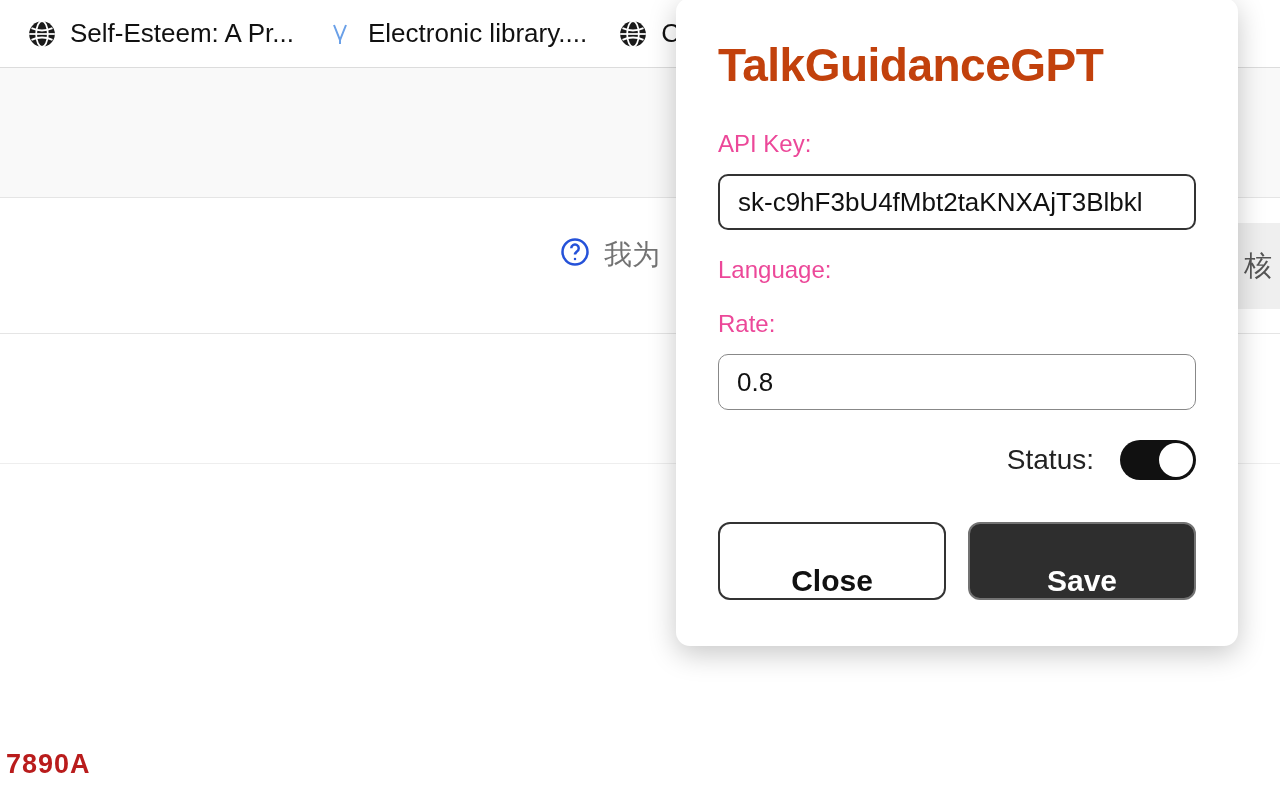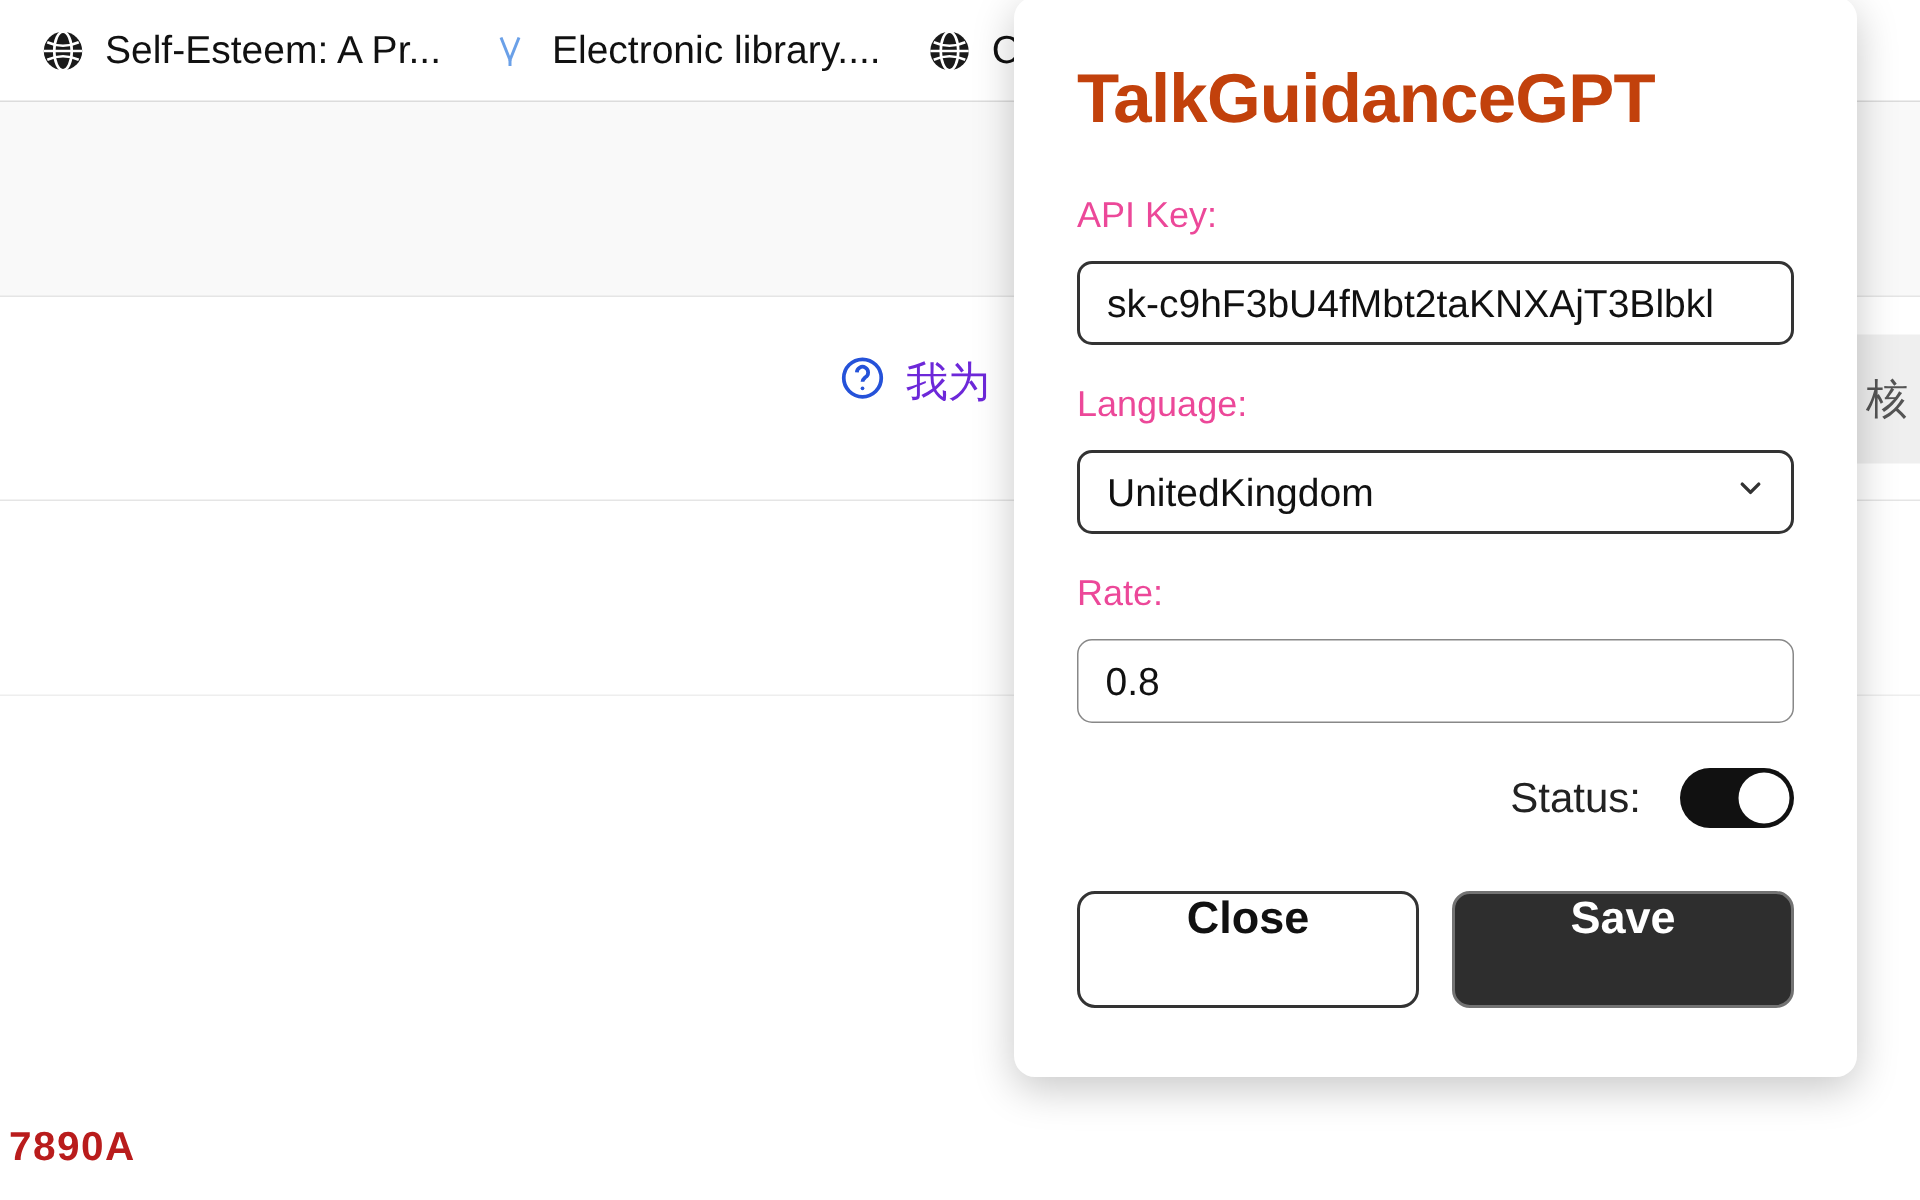--- a/index.html
+++ b/index.html
@@ -12,21 +12,21 @@
     .tab .tab-title { white-space: nowrap; overflow: hidden; text-overflow: ellipsis; }
 
     .v-icon { width: 24px; height: 24px; }
     .globe-icon { width: 28px; height: 28px; }
 
     
     .band1 { height: 130px; background: #f9f9f9; border-bottom: 1px solid #e5e5e5; }
     .band2 { height: 136px; background: #fff; border-bottom: 1px solid #e5e5e5; position: relative; }
     .band3 { height: 130px; background: #fff; border-bottom: 1px solid #eee; }
 
-    .help-link { position: absolute; left: 560px; top: 38px; display: flex; align-items: center; gap: 14px; color: #6d28d9; font-size: 28px; cursor: pointer; }
+    .help-link { position: absolute; left: 560px; top: 38px; display: flex; align-items: center; gap: 14px; color: #737373; font-size: 28px; cursor: pointer; }
     .help-link svg { width: 30px; height: 30px; }
 
     .right-pill { position: absolute; right: 0; top: 25px; height: 86px; width: 60px; background: #efefef; border-radius: 6px 0 0 6px; display: flex; align-items: center; justify-content: flex-end; padding-right: 8px; font-size: 28px; color: #555; overflow: hidden; }
 
     .footer-code { position: absolute; left: 6px; bottom: 20px; font-size: 27px; color: #b91c1c; letter-spacing: 1px; font-weight: bold; }
 
     
     .popup { position: absolute; left: 676px; top: -2px; width: 562px; background: #fff; border-radius: 14px; box-shadow: 0 8px 28px rgba(0,0,0,0.22); padding: 40px 42px 46px; }
     .popup h1 { font-size: 46px; font-weight: 800; color: #c2410c; letter-spacing: -0.5px; }
     .field-group { margin-top: 38px; }
@@ -39,21 +39,21 @@
     .chevron { position: absolute; right: 18px; top: 50%; transform: translateY(-50%); pointer-events: none; }
     .chevron svg { width: 22px; height: 22px; }
 
     .status-row { display: flex; align-items: center; justify-content: flex-end; gap: 26px; margin-top: 30px; }
     .status-label { font-size: 28px; color: #222; }
 
     .toggle { width: 76px; height: 40px; background: #111; border-radius: 40px; position: relative; cursor: pointer; }
     .toggle .knob { position: absolute; right: 3px; top: 3px; width: 34px; height: 34px; background: #fff; border-radius: 50%; }
 
     .btn-row { display: flex; gap: 22px; margin-top: 42px; }
-    .btn { flex: 1; height: 78px; border-radius: 12px; font-size: 30px; font-weight: 700; cursor: pointer; display: flex; align-items: flex-start; justify-content: center; }
+    .btn { flex: 1; height: 78px; border-radius: 12px; font-size: 30px; font-weight: 700; cursor: pointer; display: flex; align-items: flex-end; justify-content: center; }
     .btn-outline { background: #fff; border: 2px solid #333; color: #111; }
     .btn-solid { background: #2e2e2e; border: 2px solid #737373; color: #fff; }
   </style>
 </head>
 <body>
 
 <div class="tab-strip">
   <div class="tab">
     <span class="favicon">
       <svg class="globe-icon" viewBox="0 0 24 24" fill="#1a1a1a">
@@ -114,30 +114,20 @@
 <div class="popup">
   <h1>TalkGuidanceGPT</h1>
 
   <div class="field-group">
     <label class="field-label">API Key:</label>
     <input class="text-input" type="text" value="sk-c9hF3bU4fMbt2taKNXAjT3Blbkl" style="">
   </div>
 
   <div class="field-group tight">
     <label class="field-label">Language:</label>
-    <div class="select-wrap">
-      <select class="select-input">
-        <option>UnitedKingdom</option>
-      </select>
-      <span class="chevron">
-        <svg viewBox="0 0 24 24" fill="none" stroke="#333" stroke-width="2.5" stroke-linecap="round" stroke-linejoin="round">
-            <polyline points="6 9 12 15 18 9"></polyline>
-          </svg>
-      </span>
-    </div>
   </div>
 
   <div class="field-group tight">
     <label class="field-label">Rate:</label>
     <input class="text-input thin" type="text" value="0.8" style="">
   </div>
 
   <div class="status-row">
     <span class="status-label">Status:</span>
     <div class="toggle">

